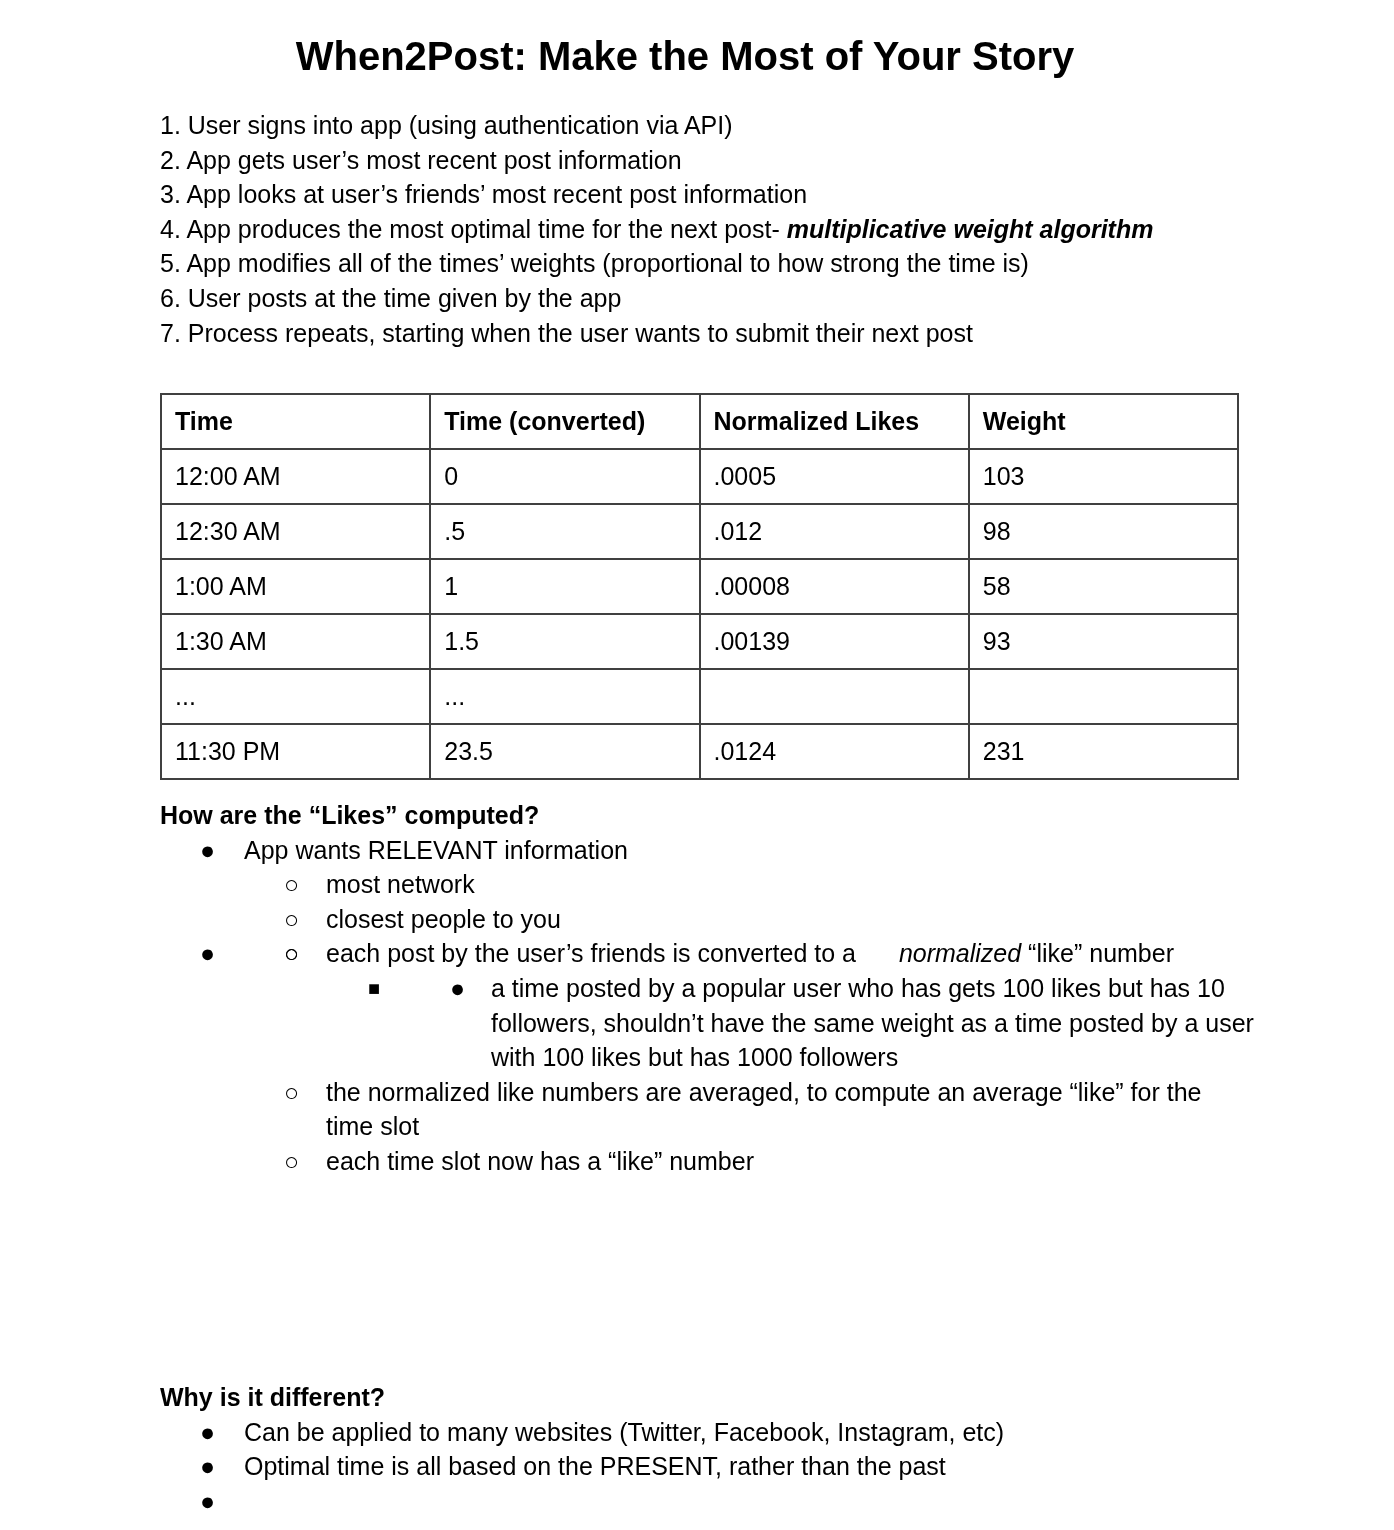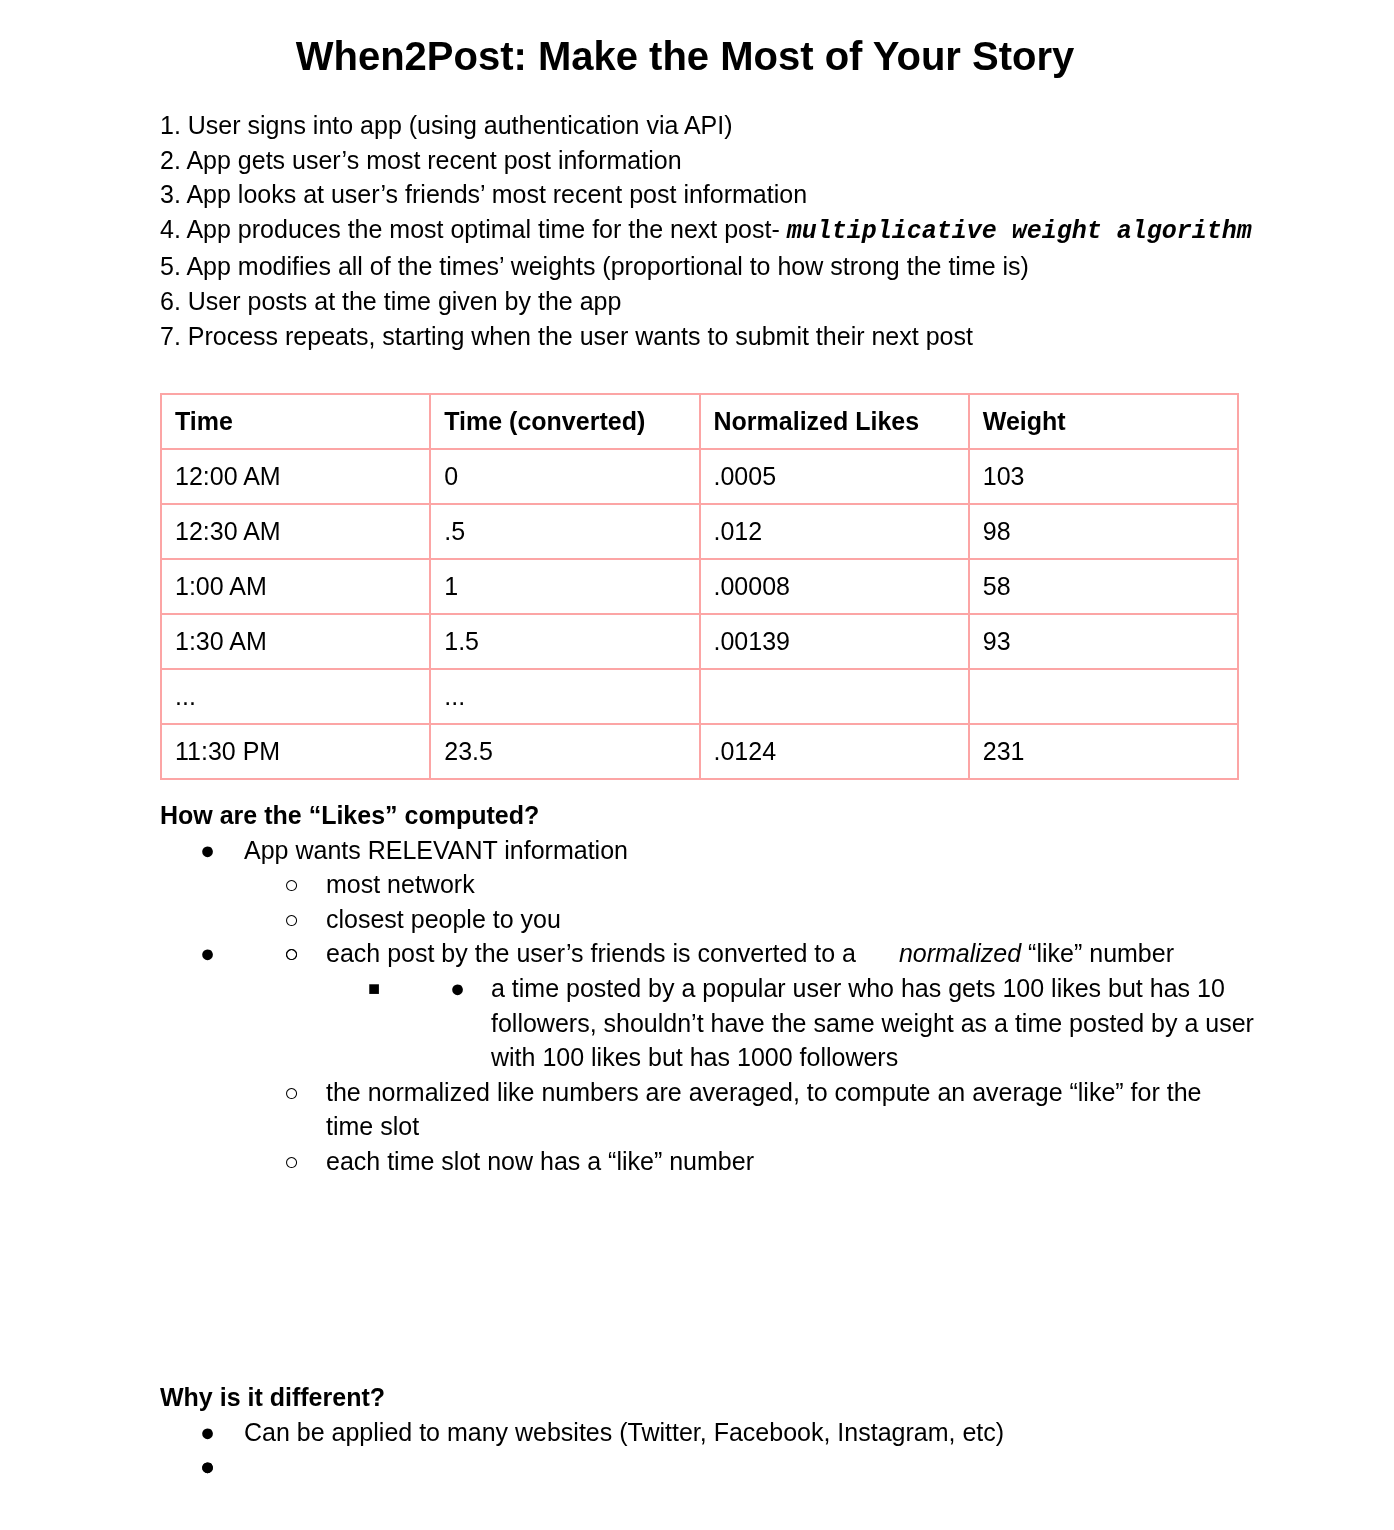--- a/index.html
+++ b/index.html
@@ -6,27 +6,27 @@
   body {
     width: 1394px; height: 1530px; position: relative; overflow: hidden;
     font-family: "Liberation Sans", sans-serif; color: #000;
   }
   .title {
     position: absolute; top: 30px; left: 0; width: 1370px; text-align: center;
     font-size: 40px; font-weight: bold; line-height: 52px;
   }
   .steps { position: absolute; top: 108px; left: 160px; width: 1150px; }
   .step { font-size: 25px; line-height: 34.6px; white-space: nowrap; }
-  .step .em { font-weight: bold; font-style: italic; font-family: Liberation Mono, monospace; }
+  .step .em { font-weight: bold; font-style: italic; }
   table.grid {
     position: absolute; top: 393px; left: 160px; width: 1079px;
     border-collapse: collapse; table-layout: fixed;
   }
   table.grid td, table.grid th {
-    border: 2px solid #fca5a5; height: 53px; padding: 0 0 0 13px;
+    border: 2px solid #404040; height: 53px; padding: 0 0 0 13px;
     font-size: 25px; text-align: left; vertical-align: middle;
   }
   table.grid th { font-weight: bold; }
   .section { position: absolute; left: 160px; width: 1150px; }
   .h { font-size: 25px; font-weight: bold; line-height: 34.6px; }
   .li { position: relative; font-size: 25px; line-height: 34.6px; }
   .li .bul { position: absolute; }
   .l1 { padding-left: 84px; } .l1 .bul { left: 40px; }
   .l2 { padding-left: 166px; } .l2 .bul { left: 124px; }
   .l3 { padding-left: 250px; } .l3 .bul { left: 208px; font-size: 20px; }
@@ -105,15 +105,15 @@
   <div class="li l2"><span class="bul">○</span><span>each post by the user’s friends is converted to a </span><span class="it">normalized</span><span> “like” number</span></div>
   <div class="li l3"><span class="bul">■</span></div>
   <div class="li l4" style="width:770px;"><span class="bul">●</span><span>a time posted by a popular user who has gets 100 likes but has 10 followers, shouldn’t have the same weight as a time posted by a user with 100 likes but has 1000 followers</span></div>
   <div class="li l2" style="width:920px;"><span class="bul">○</span><span>the normalized like numbers are averaged, to compute an average “like” for the time slot</span></div>
   <div class="li l2"><span class="bul">○</span><span>each time slot now has a “like” number</span></div>
 </div>
 
 <div class="section" style="top:1380px;">
   <div class="h">Why is it different?</div>
   <div class="li l1"><span class="bul">●</span><span>Can be applied to many websites (Twitter, Facebook, Instagram, etc)</span></div>
-  <div class="li l1"><span class="bul">●</span></div>
+  <div class="li l1"><span class="bul">●</span><span>Optimal time is all based on the PRESENT, rather than the past</span></div>
   <div class="li l1"><span class="bul">●</span></div>
 </div>
 
 </body></html>

